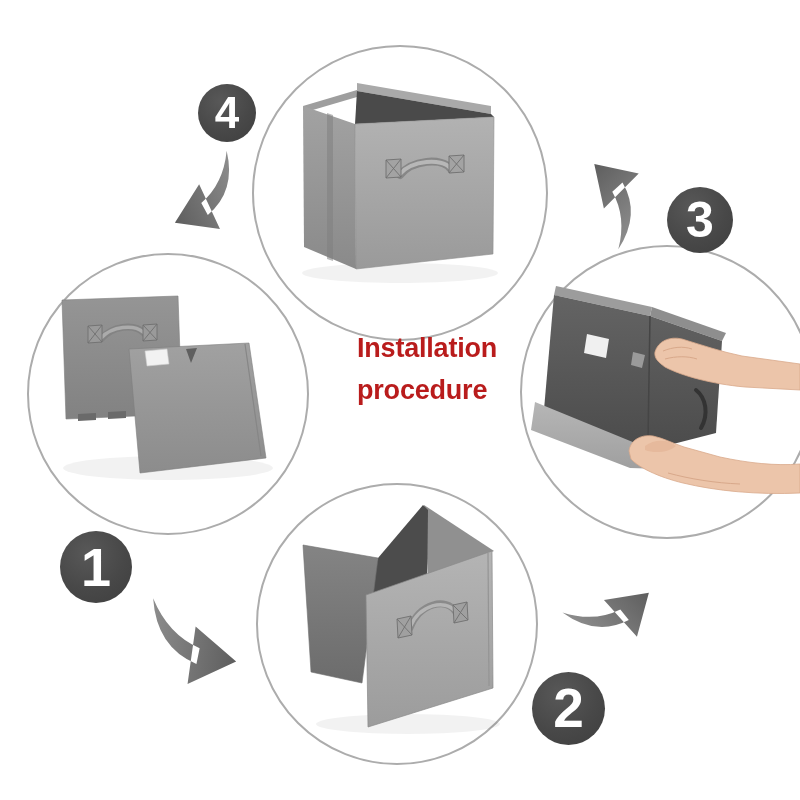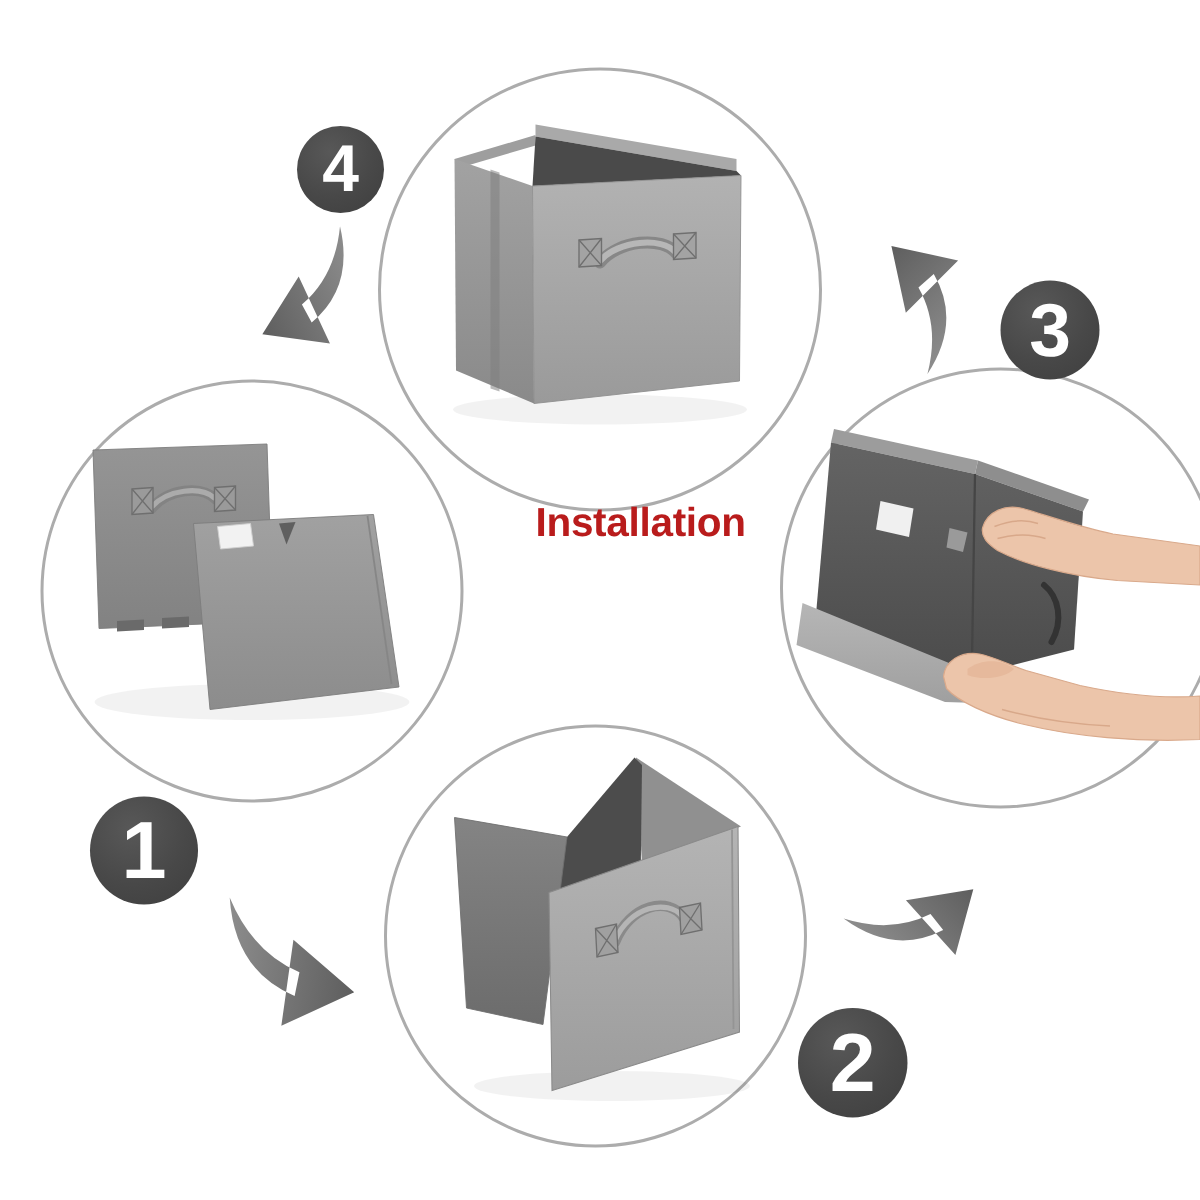--- a/index.html
+++ b/index.html
@@ -152,15 +152,16 @@
     <path d="M6,4 Q16,52 58,63 L59,47 Q26,38 6,4 Z M52,26 L97,55 L52,84 Z" fill="url(#ga)" transform="translate(250,160) scale(-0.85,0.85) rotate(25 50 45)"></path>
   </svg>
 
   <div class="badge badge-1">1</div>
   <div class="badge badge-2">2</div>
   <div class="badge badge-3">3</div>
   <div class="badge badge-4">4</div>
 
   <div class="title">
     <div>Installation</div>
+    <div>procedure</div>
   </div>
 
 </div>
 
 </body></html>

